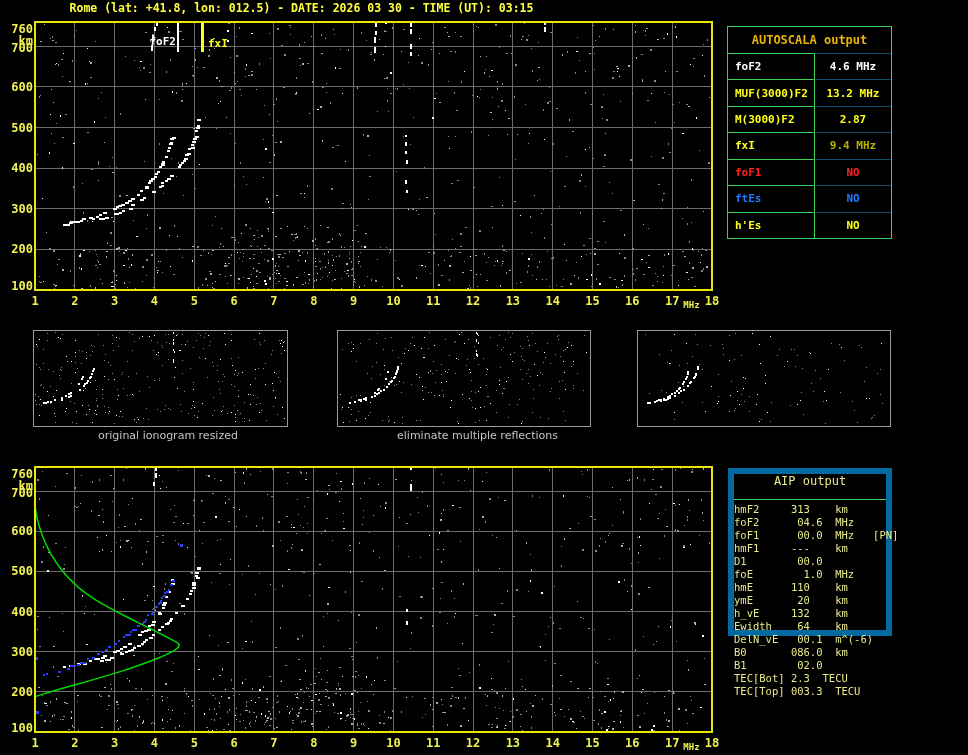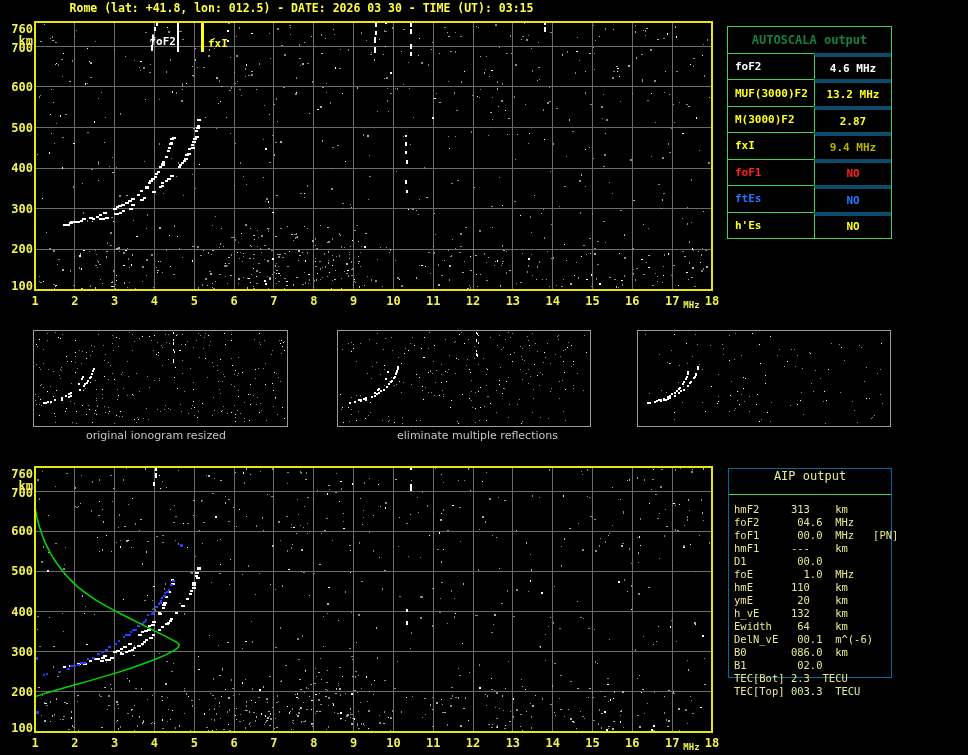--- a/index.html
+++ b/index.html
@@ -11,36 +11,36 @@
   .ylab{position:absolute;width:26px;text-align:right;color:#f2f252;
         font:bold 12px "DejaVu Sans Mono",monospace;line-height:12px;height:12px;}
   .xlab{position:absolute;width:22px;text-align:center;color:#f2f252;
         font:bold 12px "DejaVu Sans Mono",monospace;line-height:13px;height:13px;}
   .unitlab{position:absolute;color:#f2f252;font:bold 9px "DejaVu Sans Mono",monospace;line-height:9px;}
   .marker-label{position:absolute;font:bold 11px "DejaVu Sans Mono",monospace;line-height:11px;white-space:nowrap;}
   #lbl-fof2{left:144px;top:36px;width:32px;text-align:right;color:#ffffff;}
   #lbl-fxi{left:208px;top:38px;color:#ffff1a;}
   .caption{position:absolute;top:429px;text-align:center;color:#c4c4c4;
            font:11px "DejaVu Sans",sans-serif;}
-  #cap0{left:29px;width:254px;} #cap1{left:351px;width:253px;} #cap2{left:637px;width:253px;}
+  #cap0{left:41px;width:254px;} #cap1{left:351px;width:253px;} #cap2{left:637px;width:253px;}
 
   
   #autoscala{position:absolute;left:727px;top:26px;width:165px;height:213px;
              box-sizing:border-box;border:1px solid #3cd45a;display:grid;
              grid-template-columns:86px 1fr;grid-template-rows:26px repeat(7,1fr);}
   .at-title{grid-column:1/3;display:flex;align-items:center;justify-content:center;
-            color:#15803d;font:bold 12px "DejaVu Sans Mono",monospace;}
+            color:#eab308;font:bold 12px "DejaVu Sans Mono",monospace;}
   .at-label{border-top:1px solid #3cd45a;display:flex;align-items:center;
             padding-left:7px;font:bold 11px "DejaVu Sans Mono",monospace;white-space:nowrap;}
-  .at-value{border-top:4px solid #0c4a6e;border-left:1px solid #3cd45a;display:flex;
+  .at-value{border-top:1px solid #0c4a6e;border-left:1px solid #3cd45a;display:flex;
             align-items:center;justify-content:center;font:bold 11px "DejaVu Sans Mono",monospace;white-space:nowrap;}
 
   
-  #aip-box{position:absolute;left:728px;top:468px;width:164px;height:210px;
-           box-sizing:border-box;border:1px solid #0369a1;}
+  #aip-box{position:absolute;left:728px;top:468px;width:164px;height:168px;
+           box-sizing:border-box;border:6px solid #0369a1;}
   #aip-title{position:absolute;left:0;top:0;width:100%;height:26px;line-height:26px;
              text-align:center;color:#e9e98c;font:12px "DejaVu Sans Mono",monospace;
              border-bottom:1px solid #3cd45a;box-sizing:border-box;}
   #aip-rows{position:absolute;left:728px;top:503px;width:190px;}
   .aip-row{height:13px;line-height:13px;color:#e9e98c;white-space:pre;
            font:10.5px "DejaVu Sans Mono",monospace;padding-left:6px;}
 </style>
 </head>
 <body>
 

